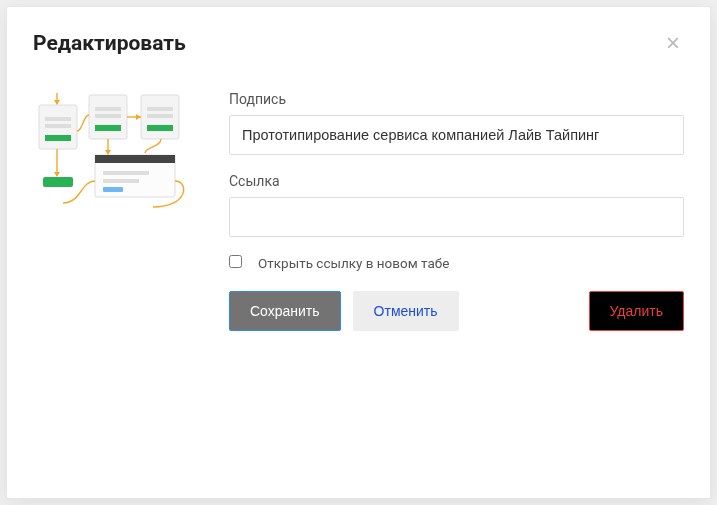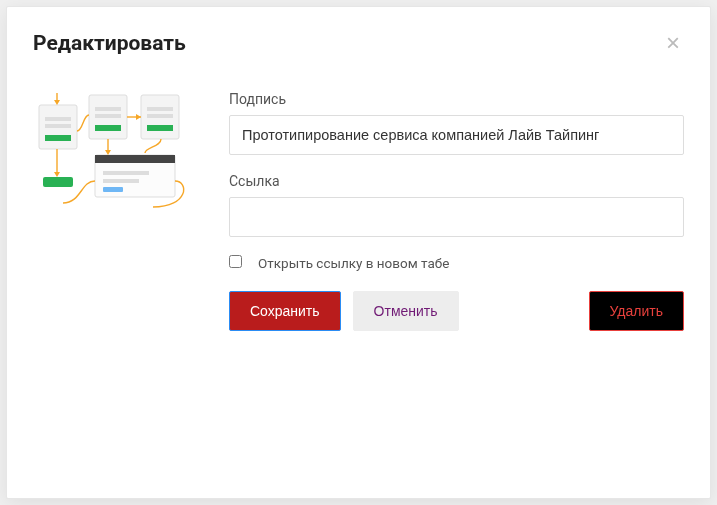--- a/index.html
+++ b/index.html
@@ -97,27 +97,27 @@
     }
     .btn {
       height: 40px;
       padding: 0 20px;
       font-size: 14px;
       border-radius: 2px;
       cursor: pointer;
       border: 1px solid transparent;
     }
     .btn-primary {
-      background: #b91c1c;
+      background: #737373;
       color: #fff;
       border-color: #2a8cf4;
     }
     .btn-secondary {
       background: #ededed;
-      color: #701a75;
+      color: #1d4ed8;
       border-color: #ededed;
     }
     .btn-danger {
       margin-left: auto;
       background: #000000;
       color: #e8403c;
       border-color: #e8403c;
     }
   </style>
 </head>

